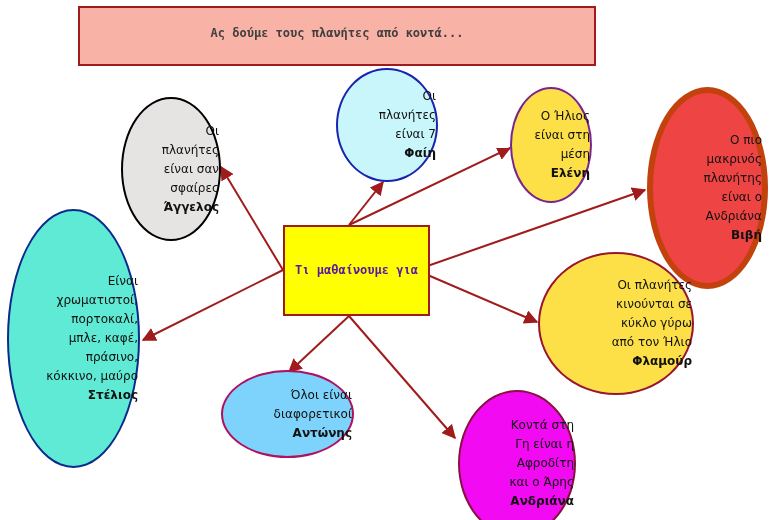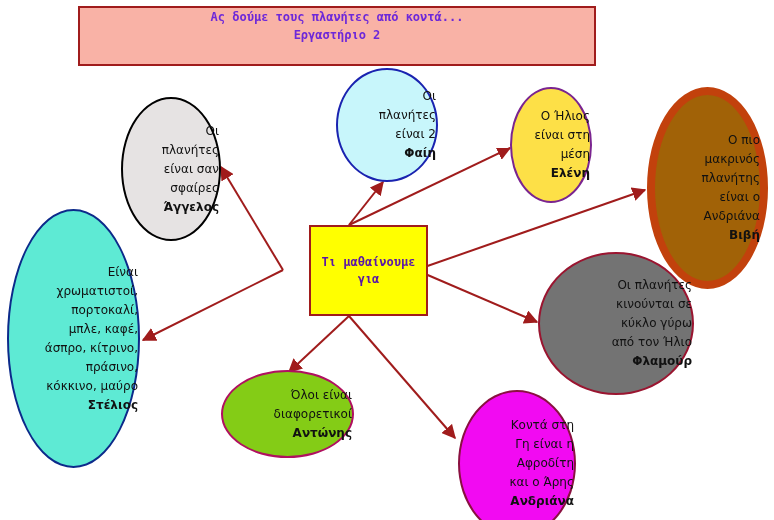--- a/index.html
+++ b/index.html
@@ -1,39 +1,39 @@
 <!DOCTYPE html>
 <html><head>
 <meta charset="utf-8">
 <style>
   html, body { margin:0; padding:0; background:#ffffff; }
   body { width:774px; height:520px; position:relative; overflow:hidden;
          font-family:"DejaVu Sans", sans-serif; }
   #arrows { position:absolute; left:0; top:0; width:774px; height:520px; z-index:1; }
   .title-box { position:absolute; left:78px; top:6px; width:518px; height:60px;
                background:#f9b2a6; border:2px solid #a01c1c; box-sizing:border-box;
-               text-align:center; font-weight:bold; font-size:12px; color:#6d28d9;
-               font-family:"DejaVu Sans Mono", monospace; z-index:2; padding-top:0; }
+               text-align:center; font-weight:bold; font-size:12px; color:#404040;
+               font-family:"DejaVu Sans Mono", monospace; z-index:2; padding-top:16px; }
   .title-box div { line-height:18px; }
-  .center-box { position:absolute; left:283px; top:225px; width:119px; height:91px;
+  .center-box { position:absolute; left:283px; top:225px; width:147px; height:91px;
                 background:#ffff00; border:2px solid #a01c1c; box-sizing:border-box;
-                display:flex; align-items:center; justify-content:flex-end; text-align:center;
+                display:flex; align-items:center; justify-content:center; text-align:center;
                 color:#5a16a8; font-weight:bold; font-size:12px; line-height:17px;
-                font-family:"DejaVu Sans Mono", monospace; z-index:3;margin-left:26px; }
+                font-family:"DejaVu Sans Mono", monospace; z-index:3; }
   .bubble { position:absolute; border-radius:50%; box-sizing:border-box;
             display:flex; flex-direction:column; align-items:flex-end; justify-content:center;
             text-align:center; font-size:12px; line-height:19px; color:#111; z-index:2; }
   .bubble .name { font-weight:bold; }
   .b-angelos  { left:121px; top:97px;  width:100px; height:144px; background:#e6e3e3; border:2px solid #000; }
   .b-fain     { left:336px; top:68px;  width:102px; height:114px; background:#c8f6fb; border:2px solid #1a23b0; }
   .b-eleni    { left:510px; top:87px;  width:82px;  height:116px; background:#fde047; border:2px solid #7a2490; }
-  .b-vivi     { left:647px; top:87px;  width:121px; height:202px; background:#a16207; border:8px solid #c2410c; }
-  .b-flamour  { left:538px; top:252px; width:156px; height:143px; background:#737373; border:2px solid #9a1530; }
+  .b-vivi     { left:647px; top:87px;  width:121px; height:202px; background:#ef4444; border:6px solid #c2410c; }
+  .b-flamour  { left:538px; top:252px; width:156px; height:143px; background:#fde047; border:2px solid #9a1530; }
   .b-andriana { left:458px; top:390px; width:118px; height:147px; background:#f20af2; border:2px solid #8a1040; }
-  .b-antonis  { left:221px; top:370px; width:133px; height:88px;  background:#84cc16; border:2px solid #b01060; }
+  .b-antonis  { left:221px; top:370px; width:133px; height:88px;  background:#7dd3fc; border:2px solid #b01060; }
   .b-stelios  { left:7px;   top:209px; width:133px; height:259px; background:#5eead4; border:2px solid #0c2a8a; }
 </style>
 </head>
 <body>
 
 <svg id="arrows" viewBox="0 0 774 520">
   <defs>
     <marker id="ah" viewBox="0 0 10 10" refX="9" refY="5" markerWidth="7" markerHeight="7" orient="auto-start-reverse">
       <path d="M0,0 L10,5 L0,10 z" fill="#a01c1c"></path>
     </marker>
@@ -45,41 +45,40 @@
       <line x1="416" y1="270" x2="645" y2="190" stroke="#a01c1c" stroke-width="2" marker-end="url(#ah)"></line>
       <line x1="416" y1="270" x2="537" y2="322" stroke="#a01c1c" stroke-width="2" marker-end="url(#ah)"></line>
       <line x1="349" y1="316" x2="455" y2="438" stroke="#a01c1c" stroke-width="2" marker-end="url(#ah)"></line>
       <line x1="349" y1="316" x2="289" y2="372" stroke="#a01c1c" stroke-width="2" marker-end="url(#ah)"></line>
       <line x1="283" y1="270" x2="143" y2="340" stroke="#a01c1c" stroke-width="2" marker-end="url(#ah)"></line>
     </g>
 </svg>
 
 <div class="title-box">
   <div>Ας δούμε τους πλανήτες από κοντά...</div>
-  <div>Εργαστήριο 2</div>
 </div>
 
 <div class="center-box">
   <div>
     <div>Τι μαθαίνουμε για</div>
   </div>
 </div>
 
 <div class="bubble b-angelos">
   <div>Οι</div>
   <div>πλανήτες</div>
   <div>είναι σαν</div>
   <div>σφαίρες</div>
   <div class="name">Άγγελος</div>
 </div>
 
 <div class="bubble b-fain">
   <div>Οι</div>
   <div>πλανήτες</div>
-  <div>είναι 2</div>
+  <div>είναι 7</div>
   <div class="name">Φαίη</div>
 </div>
 
 <div class="bubble b-eleni">
   <div>Ο Ήλιος</div>
   <div>είναι στη</div>
   <div>μέση</div>
   <div class="name">Ελένη</div>
 </div>
 
@@ -112,17 +111,16 @@
   <div>Όλοι είναι</div>
   <div>διαφορετικοί</div>
   <div class="name">Αντώνης</div>
 </div>
 
 <div class="bubble b-stelios">
   <div>Είναι</div>
   <div>χρωματιστοί,</div>
   <div>πορτοκαλί,</div>
   <div>μπλε, καφέ,</div>
-  <div>άσπρο, κίτρινο,</div>
   <div>πράσινο,</div>
   <div>κόκκινο, μαύρο</div>
   <div class="name">Στέλιος</div>
 </div>
 
 </body></html>

